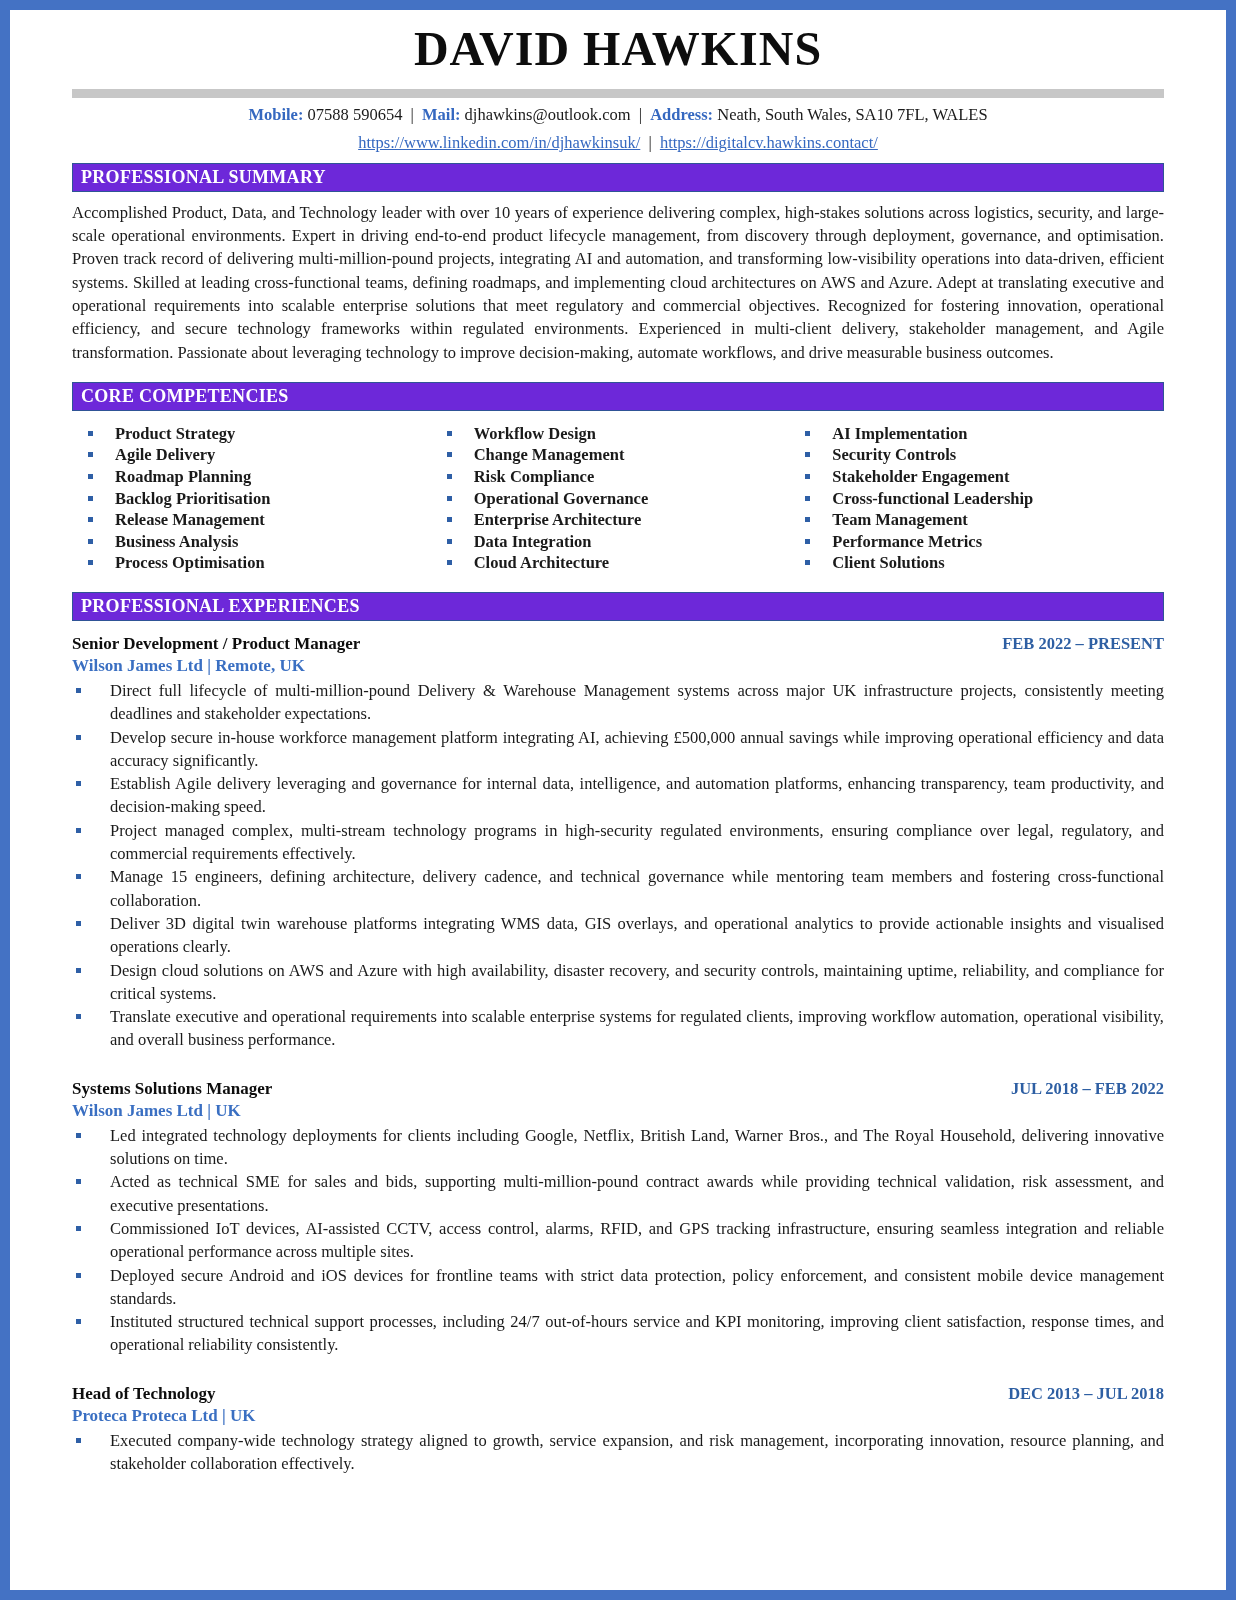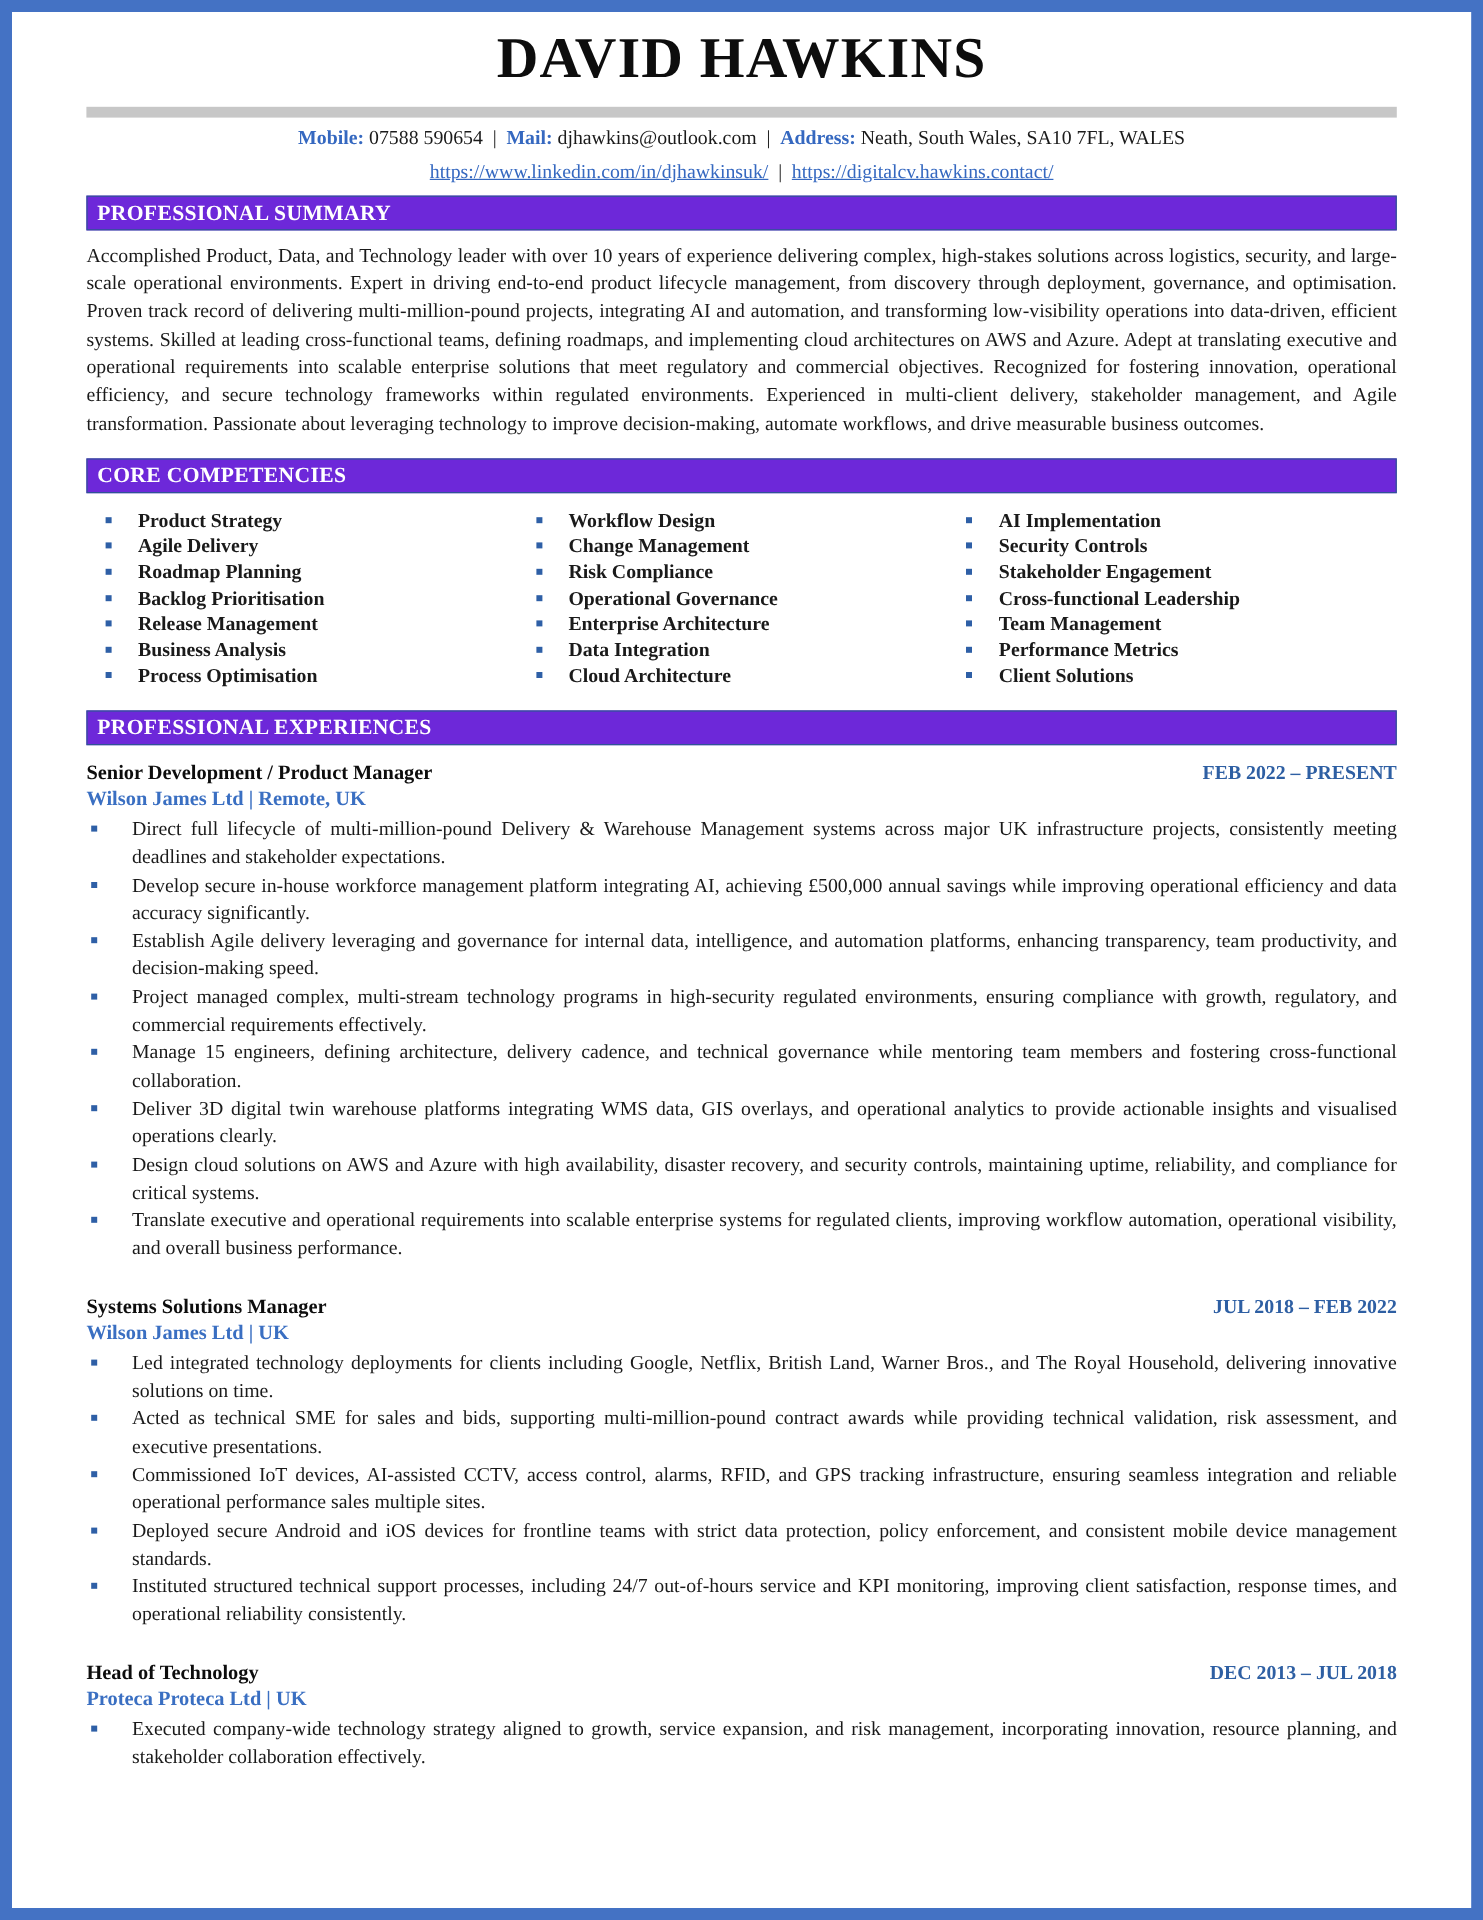--- a/index.html
+++ b/index.html
@@ -220,21 +220,21 @@
             <li class="b-item">
               <span class="sq"></span>
               <span class="bt">Develop secure in-house workforce management platform integrating AI, achieving £500,000 annual savings while improving operational efficiency and data accuracy significantly.</span>
             </li>
             <li class="b-item">
               <span class="sq"></span>
               <span class="bt">Establish Agile delivery leveraging and governance for internal data, intelligence, and automation platforms, enhancing transparency, team productivity, and decision-making speed.</span>
             </li>
             <li class="b-item">
               <span class="sq"></span>
-              <span class="bt">Project managed complex, multi-stream technology programs in high-security regulated environments, ensuring compliance with growth, regulatory, and commercial requirements effectively.</span>
+              <span class="bt">Project managed complex, multi-stream technology programs in high-security regulated environments, ensuring compliance over legal, regulatory, and commercial requirements effectively.</span>
             </li>
             <li class="b-item">
               <span class="sq"></span>
               <span class="bt">Manage 15 engineers, defining architecture, delivery cadence, and technical governance while mentoring team members and fostering cross-functional collaboration.</span>
             </li>
             <li class="b-item">
               <span class="sq"></span>
               <span class="bt">Deliver 3D digital twin warehouse platforms integrating WMS data, GIS overlays, and operational analytics to provide actionable insights and visualised operations clearly.</span>
             </li>
             <li class="b-item">
@@ -259,21 +259,21 @@
         <li class="b-item">
               <span class="sq"></span>
               <span class="bt">Led integrated technology deployments for clients including Google, Netflix, British Land, Warner Bros., and The Royal Household, delivering innovative solutions on time.</span>
             </li>
             <li class="b-item">
               <span class="sq"></span>
               <span class="bt">Acted as technical SME for sales and bids, supporting multi-million-pound contract awards while providing technical validation, risk assessment, and executive presentations.</span>
             </li>
             <li class="b-item">
               <span class="sq"></span>
-              <span class="bt">Commissioned IoT devices, AI-assisted CCTV, access control, alarms, RFID, and GPS tracking infrastructure, ensuring seamless integration and reliable operational performance sales multiple sites.</span>
+              <span class="bt">Commissioned IoT devices, AI-assisted CCTV, access control, alarms, RFID, and GPS tracking infrastructure, ensuring seamless integration and reliable operational performance across multiple sites.</span>
             </li>
             <li class="b-item">
               <span class="sq"></span>
               <span class="bt">Deployed secure Android and iOS devices for frontline teams with strict data protection, policy enforcement, and consistent mobile device management standards.</span>
             </li>
             <li class="b-item">
               <span class="sq"></span>
               <span class="bt">Instituted structured technical support processes, including 24/7 out-of-hours service and KPI monitoring, improving client satisfaction, response times, and operational reliability consistently.</span>
             </li>
           </ul>

